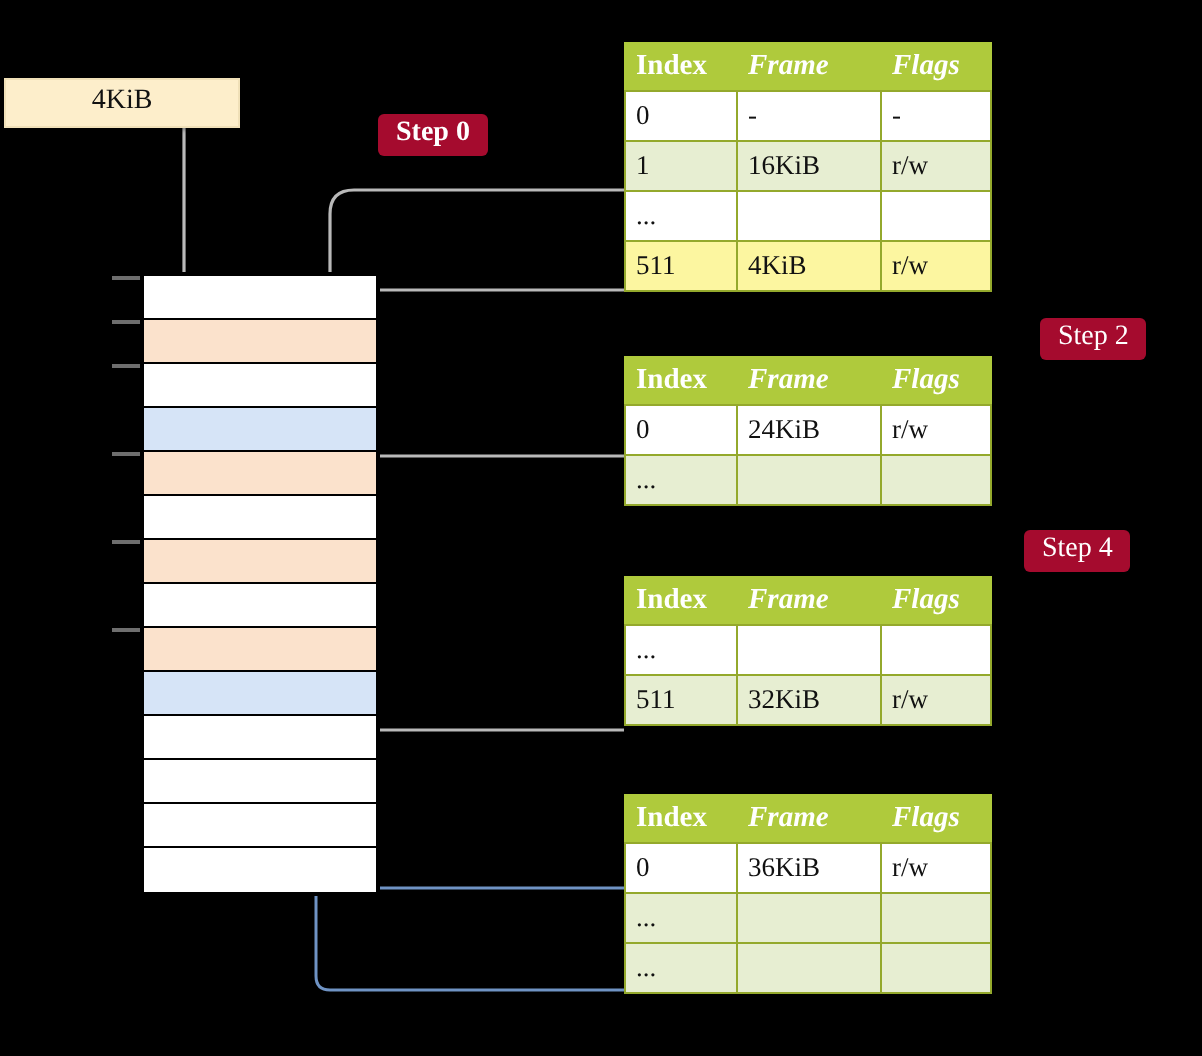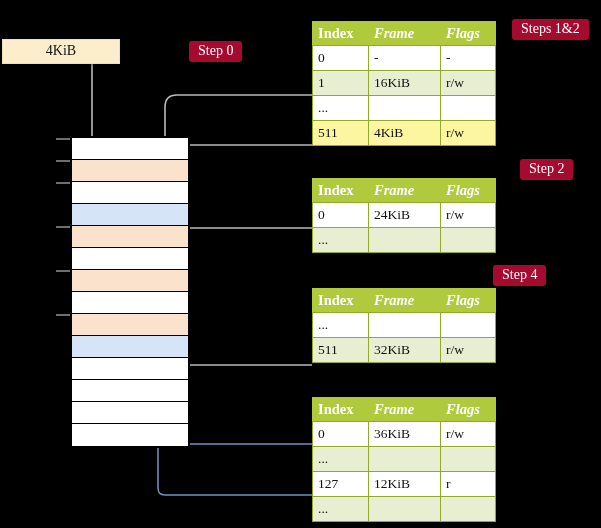--- a/index.html
+++ b/index.html
@@ -130,24 +130,23 @@
       <path d="M158 330 L158 488 Q158 495 165 495 L312 495"></path>
     </g>
     <g fill="#3f6597" stroke="none">
       <path d="M143 216 L137 228 L149 228 Z"></path>
       <path d="M158 318 L152 330 L164 330 Z"></path>
     </g>
   </svg>
 
   <div class="boxlabel" style="left:2px; top:39px; width:118px;">4KiB</div>
 
-  <div class="tag" style="left:189px; top:41px;">Step 0</div>
-  <div class="tag" style="left:512px; top:19px;">Steps 1&amp;2</div>
+  <div class="tag" style="left:189px; top:57px;font-weight:bold;">Step 0</div>
   <div class="tag" style="left:520px; top:159px;">Step 2</div>
-  <div class="tag" style="left:493px; top:265px;">Step 4</div>
+  <div class="tag" style="left:512px; top:265px;">Step 4</div>
 
   <div id="memcol">
       <div class="cell"></div>
       <div class="cell orange"></div>
       <div class="cell"></div>
       <div class="cell blue"></div>
       <div class="cell orange"></div>
       <div class="cell"></div>
       <div class="cell orange"></div>
       <div class="cell"></div>
@@ -246,25 +245,20 @@
     <tbody>
         <tr class="plain">
           <td class="c-index">0</td>
           <td class="c-frame">36KiB</td>
           <td class="c-flags">r/w</td>
         </tr>
         <tr class="alt">
           <td class="c-index">...</td>
           <td class="c-frame"></td>
           <td class="c-flags"></td>
-        </tr>
-        <tr class="plain">
-          <td class="c-index">127</td>
-          <td class="c-frame">12KiB</td>
-          <td class="c-flags">r</td>
         </tr>
         <tr class="alt">
           <td class="c-index">...</td>
           <td class="c-frame"></td>
           <td class="c-flags"></td>
         </tr>
       </tbody>
   </table>
 
 <div class="tick" style="top: 138px;"></div>

